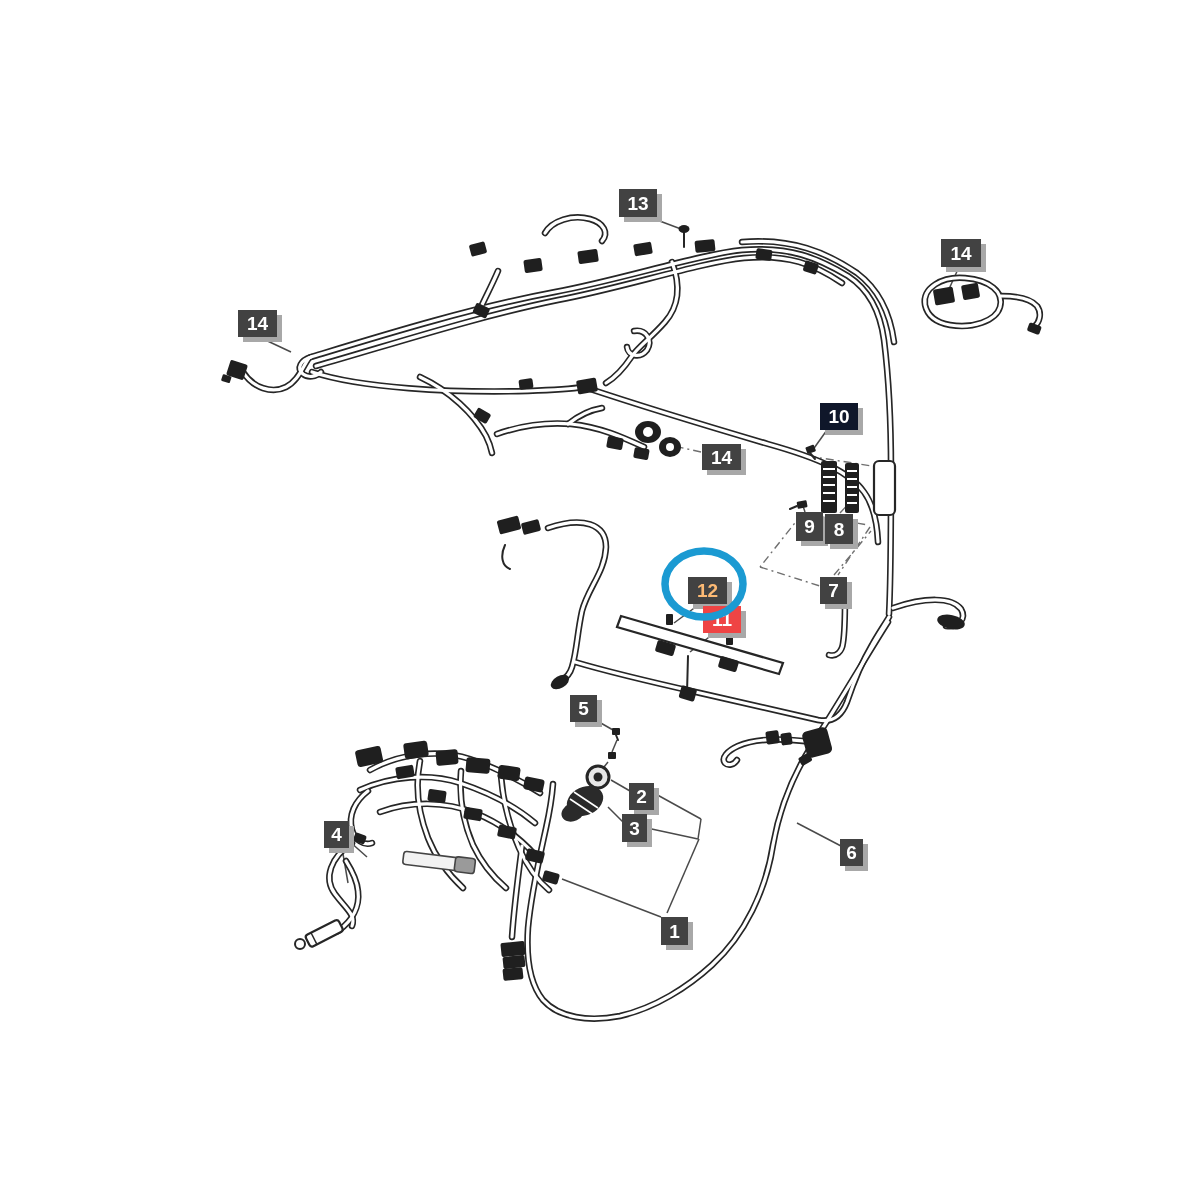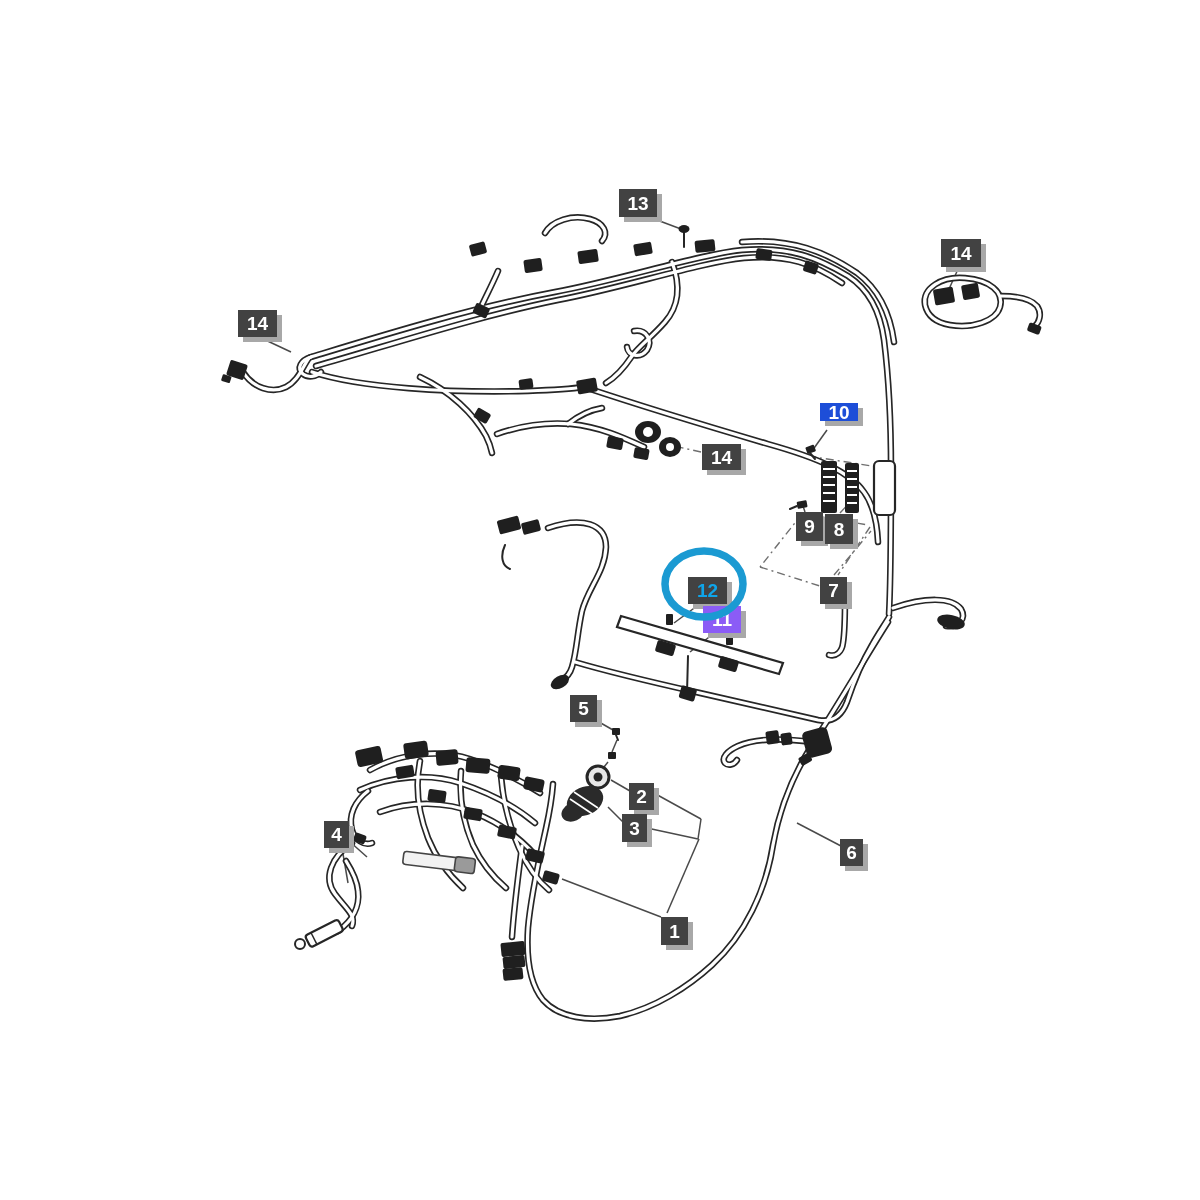--- a/index.html
+++ b/index.html
@@ -284,26 +284,26 @@
       <line x1="574" y1="792" x2="598" y2="808" stroke="#fff" stroke-width="1.6"></line>
       <line x1="570" y1="799" x2="594" y2="815" stroke="#fff" stroke-width="1.6"></line>
     </g>
   </svg>
 
   <div id="badge-layer">
       <div class="badge" style="left: 619px; top: 189px; width: 38px; height: 28px; background: rgb(66, 66, 66); color: rgb(255, 255, 255); box-shadow: rgb(168, 168, 168) 5px 5px 0px;">13</div>
       <div class="badge" style="left: 238px; top: 310px; width: 39px; height: 27px; background: rgb(66, 66, 66); color: rgb(255, 255, 255); box-shadow: rgb(168, 168, 168) 5px 5px 0px;">14</div>
       <div class="badge" style="left: 941px; top: 239px; width: 40px; height: 28px; background: rgb(66, 66, 66); color: rgb(255, 255, 255); box-shadow: rgb(168, 168, 168) 5px 5px 0px;">14</div>
       <div class="badge" style="left: 702px; top: 444px; width: 39px; height: 26px; background: rgb(66, 66, 66); color: rgb(255, 255, 255); box-shadow: rgb(168, 168, 168) 5px 5px 0px;">14</div>
-      <div class="badge" style="left: 820px; top: 403px; width: 38px; height: 18px; background: #1d4ed8; color: rgb(255, 255, 255); box-shadow: rgb(168, 168, 168) 5px 5px 0px;">10</div>
+      <div class="badge" style="left: 820px; top: 403px; width: 38px; height: 27px; background: #0f172a; color: rgb(255, 255, 255); box-shadow: rgb(168, 168, 168) 5px 5px 0px;">10</div>
       <div class="badge" style="left: 796px; top: 512px; width: 27px; height: 29px; background: rgb(66, 66, 66); color: rgb(255, 255, 255); box-shadow: rgb(168, 168, 168) 5px 5px 0px;">9</div>
       <div class="badge" style="left: 825px; top: 514px; width: 28px; height: 30px; background: rgb(66, 66, 66); color: rgb(255, 255, 255); box-shadow: rgb(168, 168, 168) 5px 5px 0px;">8</div>
       <div class="badge" style="left: 820px; top: 577px; width: 27px; height: 27px; background: rgb(66, 66, 66); color: rgb(255, 255, 255); box-shadow: rgb(168, 168, 168) 5px 5px 0px;">7</div>
-      <div class="badge" style="left: 688px; top: 577px; width: 39px; height: 27px; background: rgb(66, 66, 66); color: #0ea5e9; box-shadow: rgb(168, 168, 168) 5px 5px 0px;">12</div>
-      <div class="badge" style="left: 703px; top: 606px; width: 38px; height: 27px; background: #8b5cf6; color: rgb(255, 255, 255); box-shadow: rgb(168, 168, 168) 5px 5px 0px;">11</div>
+      <div class="badge" style="left: 688px; top: 577px; width: 39px; height: 27px; background: rgb(66, 66, 66); color: #fdba74; box-shadow: rgb(168, 168, 168) 5px 5px 0px;">12</div>
+      <div class="badge" style="left: 703px; top: 606px; width: 38px; height: 27px; background: #ef4444; color: rgb(255, 255, 255); box-shadow: rgb(168, 168, 168) 5px 5px 0px;">11</div>
       <div class="badge" style="left: 570px; top: 695px; width: 27px; height: 27px; background: rgb(66, 66, 66); color: rgb(255, 255, 255); box-shadow: rgb(168, 168, 168) 5px 5px 0px;">5</div>
       <div class="badge" style="left: 629px; top: 783px; width: 25px; height: 27px; background: rgb(66, 66, 66); color: rgb(255, 255, 255); box-shadow: rgb(168, 168, 168) 5px 5px 0px;">2</div>
       <div class="badge" style="left: 622px; top: 814px; width: 25px; height: 28px; background: rgb(66, 66, 66); color: rgb(255, 255, 255); box-shadow: rgb(168, 168, 168) 5px 5px 0px;">3</div>
       <div class="badge" style="left: 324px; top: 821px; width: 25px; height: 27px; background: rgb(66, 66, 66); color: rgb(255, 255, 255); box-shadow: rgb(168, 168, 168) 5px 5px 0px;">4</div>
       <div class="badge" style="left: 661px; top: 917px; width: 27px; height: 28px; background: rgb(66, 66, 66); color: rgb(255, 255, 255); box-shadow: rgb(168, 168, 168) 5px 5px 0px;">1</div>
       <div class="badge" style="left: 840px; top: 839px; width: 23px; height: 27px; background: rgb(66, 66, 66); color: rgb(255, 255, 255); box-shadow: rgb(168, 168, 168) 5px 5px 0px;">6</div>
     </div>
 
   <svg class="overlay" width="1200" height="1200" viewBox="0 0 1200 1200">
     <ellipse id="highlight-ellipse" fill="none" cx="704" cy="584" rx="39" ry="33" stroke="#1b9ad2" stroke-width="7.5"></ellipse>

